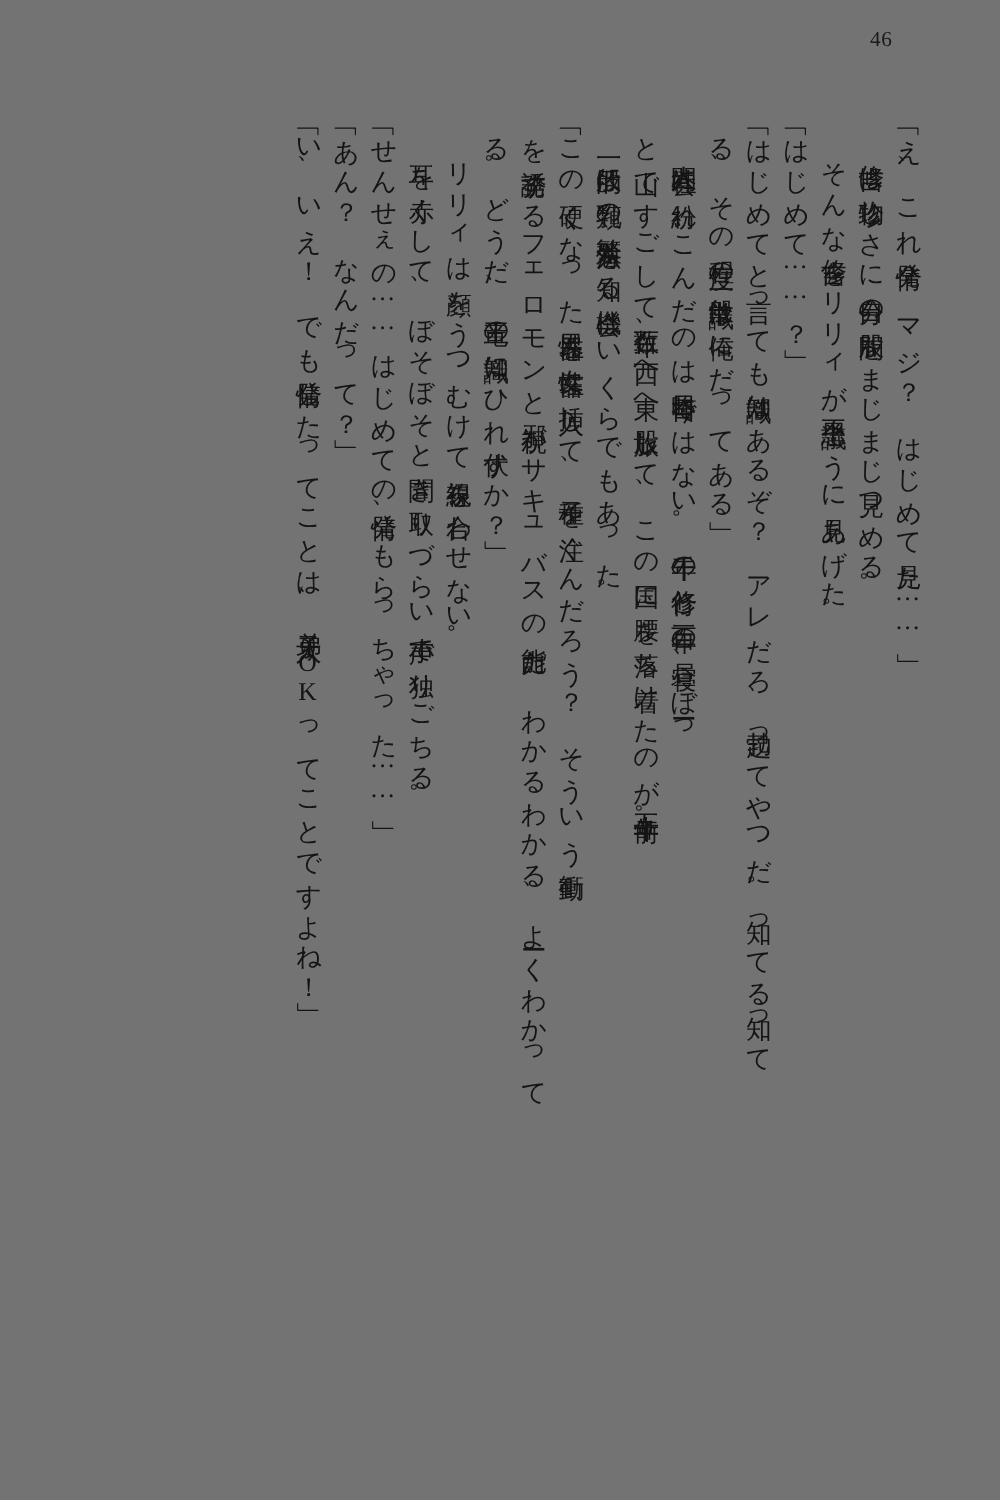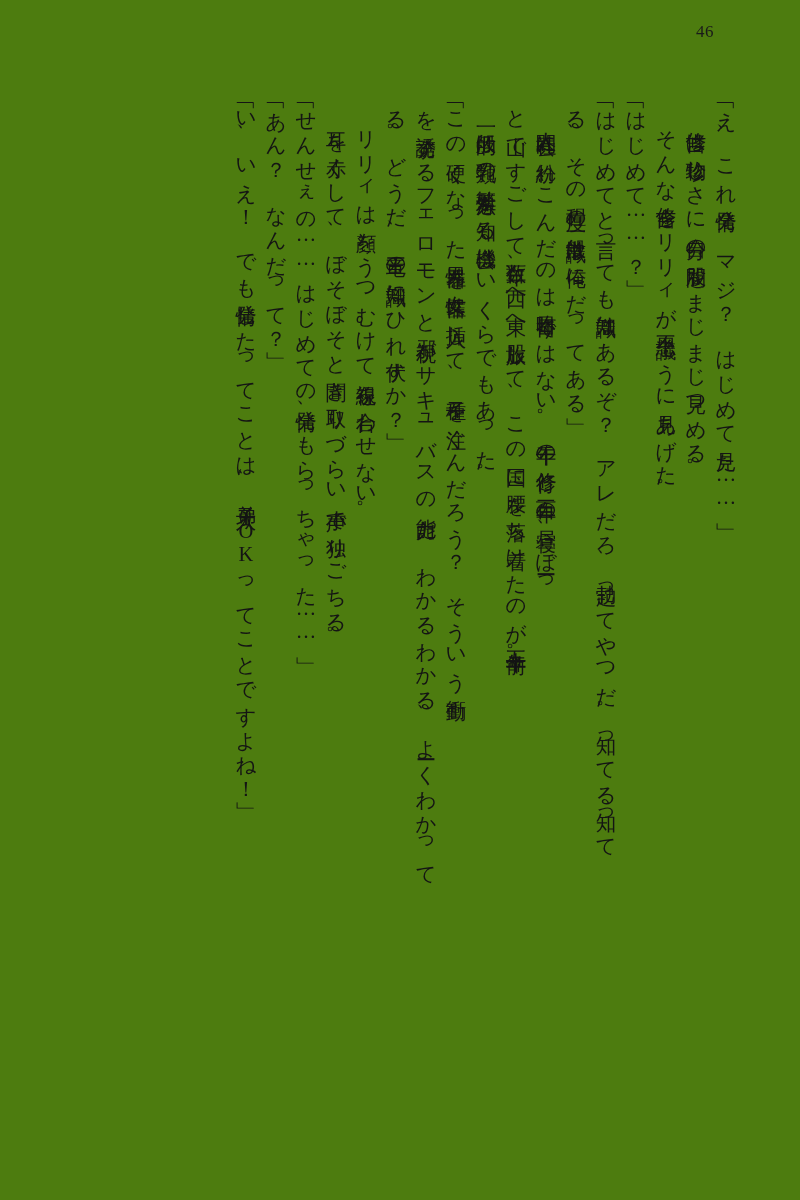--- a/index.html
+++ b/index.html
@@ -15,21 +15,21 @@
     color: #111111;
     overflow: hidden;
   }
 
   #page {
     position: absolute;
     left: 0;
     top: 0;
     width: 800px;
     height: 1200px;
-    background: #4d7c0f;
+    background: #737373;
   }
 
   
   #page-number {
     position: absolute;
     right: 86px;
     top: 22px;
     font-size: 17px;
     letter-spacing: 0.5px;
     color: #1a1a1a;

